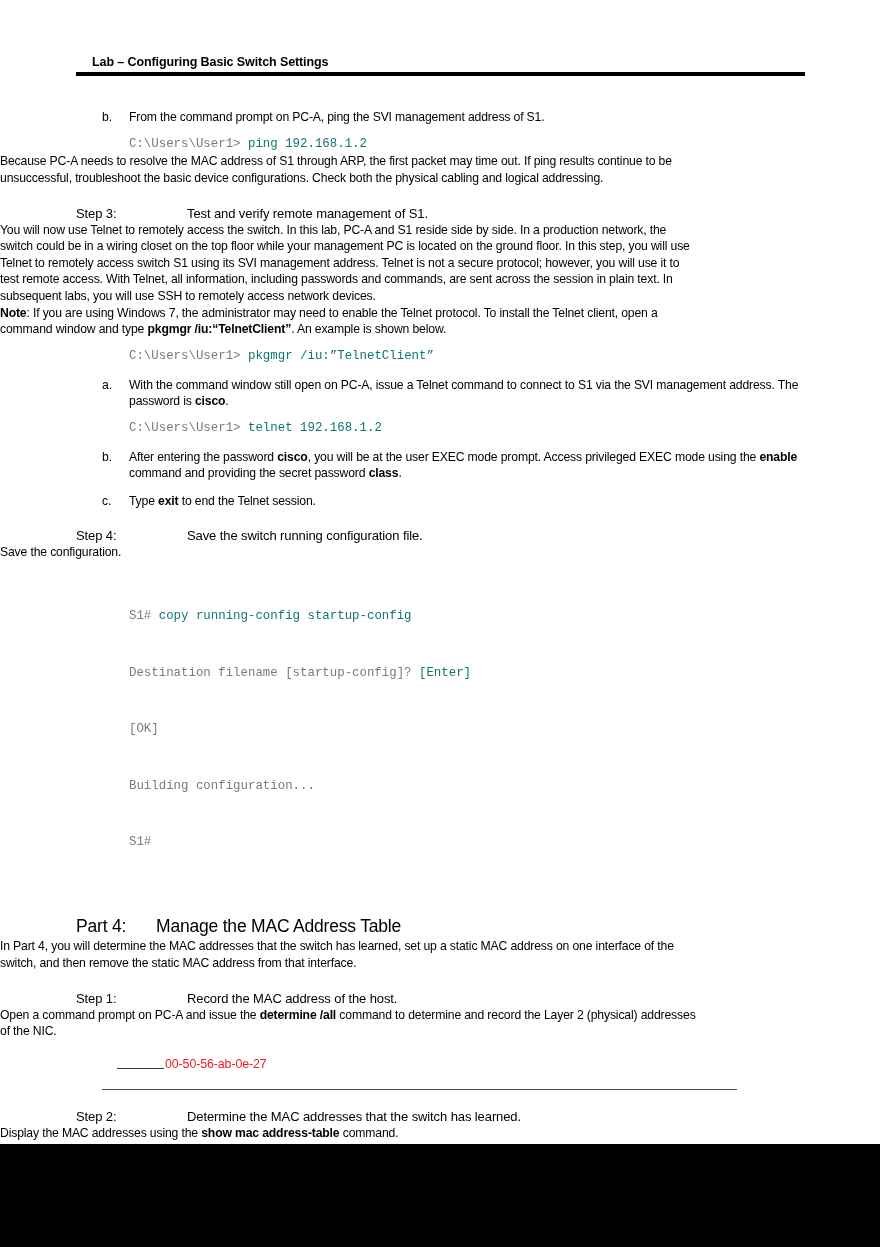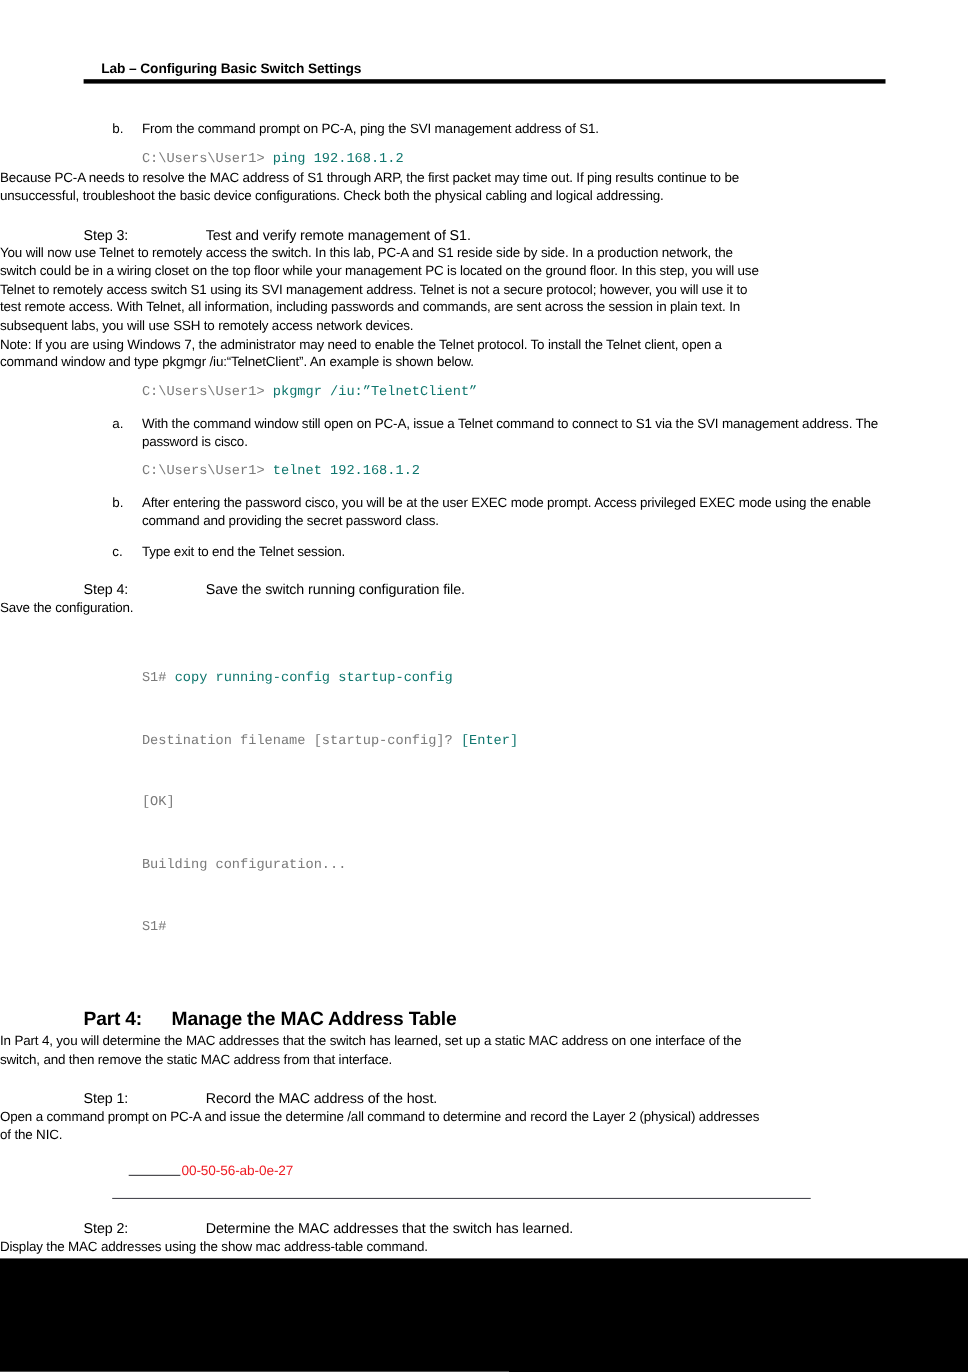--- a/index.html
+++ b/index.html
@@ -115,21 +115,21 @@
     gap: 45px;
   }
   .step-head .lbl {
     flex: 0 0 66px;
   }
   .part-head {
     margin-left: 76px;
     width: 724px;
     margin-top: 26px;
     font-size: 17.5px;
-    font-weight: bold;
+    font-weight: normal;
     letter-spacing: -0.2px;
     line-height: 23px;
     display: flex;
   }
   .part-head .lbl {
     flex: 0 0 80px;
   }
 
   
   .console {
@@ -145,21 +145,21 @@
   }
   .console .cmd {
     color: #0f766e;
     font-weight: normal;
   }
   .console-line {
     white-space: pre;
   }
 
   b, .b {
-    font-weight: normal;
+    font-weight: bold;
   }
 
   
   .answer-row {
     margin-left: 117px;
     margin-top: 14px;
     display: flex;
     align-items: flex-end;
     height: 18px;
   }

